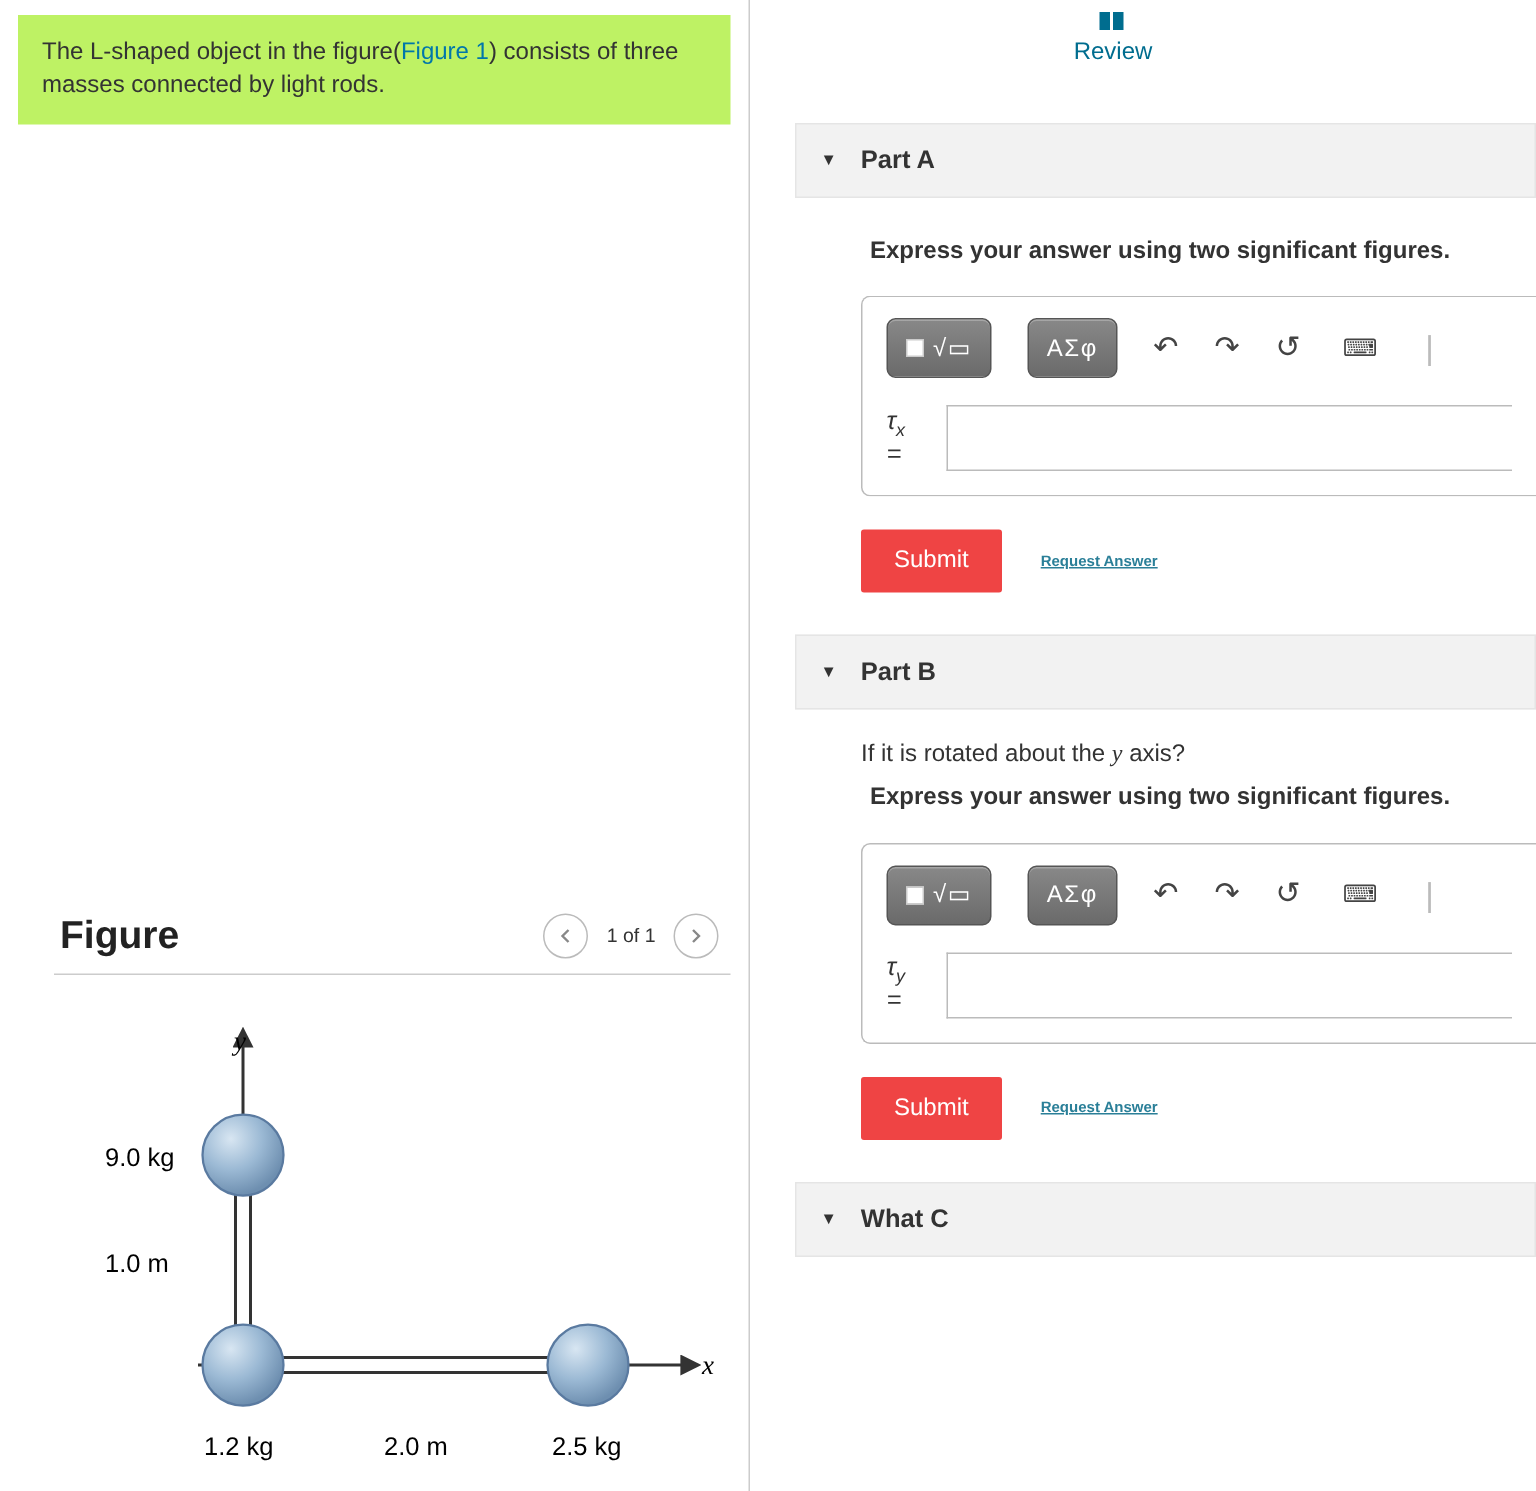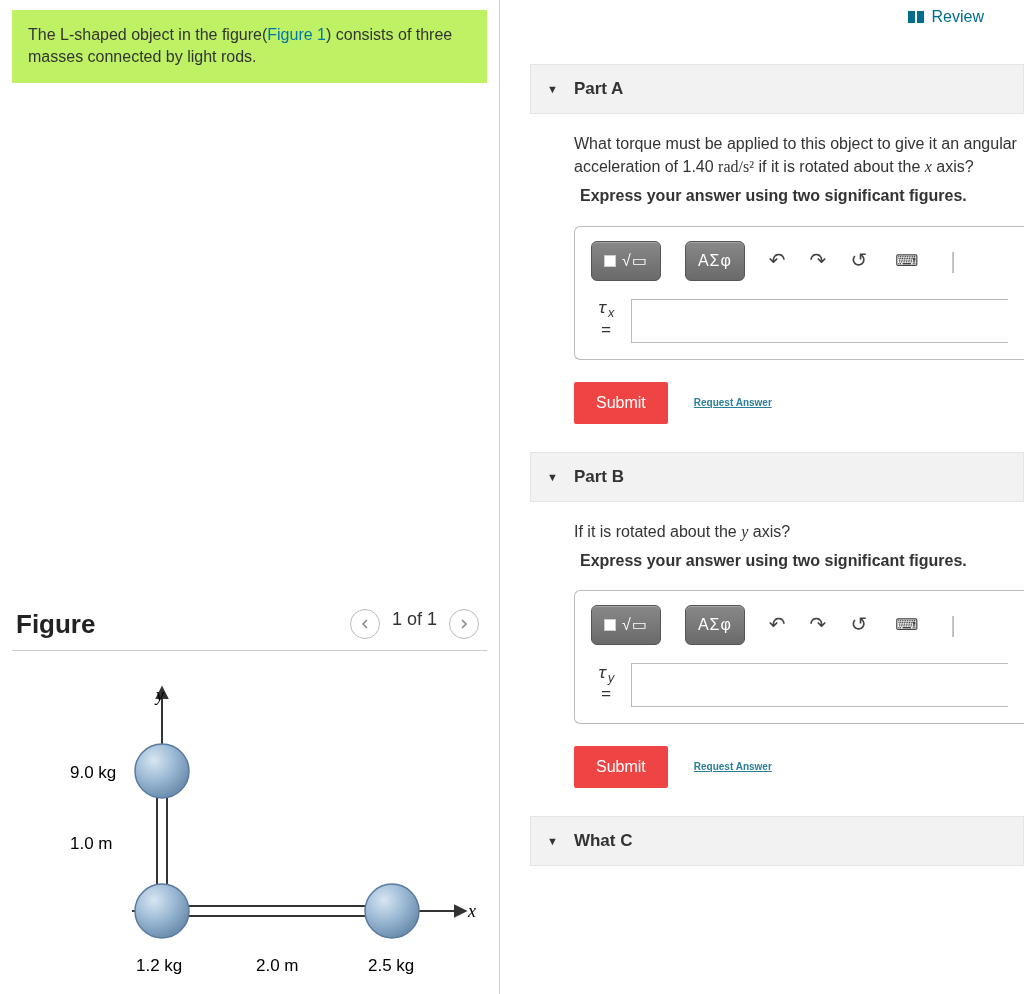--- a/index.html
+++ b/index.html
@@ -31,23 +31,24 @@
     color: #333;
   }
   .fig-link { color: #0077aa; }
   .left-spacer { flex: 1; }
   .figure-section {
     border-top: 1px solid transparent;
     padding-top: 0;
   }
   .figure-header {
     display: flex;
-    align-items: flex-start;
+    align-items: center;
     padding: 8px 4px 10px 4px;
     border-bottom: 1px solid #ccc;
+    margin-left: 24px;
   }
   .figure-title {
     font-size: 26px;
     font-weight: bold;
     color: #222;
     flex: 1;
   }
   .nav-btn {
     width: 30px;
     height: 30px;
@@ -55,36 +56,37 @@
     border-radius: 50%;
     background: #fff;
     display: flex;
     align-items: center;
     justify-content: center;
     color: #666;
     font-size: 14px;
     cursor: pointer;
     margin: 0 4px;
   }
-  .figure-pager { font-size: 18px; color: #333; margin: 0 8px; }
+  .figure-pager { font-size: 13px; color: #333; margin: 0 8px; }
   .figure-canvas { padding: 30px 0 0 20px; }
 
   .right-panel {
     flex: 1;
     padding: 0 0 0 0;
     overflow: hidden;
   }
   .review-bar {
     display: flex;
     justify-content: flex-end;
     align-items: center;
     gap: 6px;
     padding: 8px 40px 20px 0;
     color: #006d8f;
     font-size: 16px;
+    flex-direction: column;
   }
   .review-icon {
     width: 18px; height: 12px;
     display: inline-flex; gap: 2px;
   }
   .review-icon span {
     width: 7px; height: 12px; background: #006d8f;
   }
   .part {
     margin: 18px 0 0 30px;
@@ -138,22 +140,22 @@
   }
   .answer-row {
     display: flex;
     align-items: center;
     margin-top: 18px;
     gap: 10px;
   }
   .answer-label {
     font-size: 17px;
     font-style: italic;
-    font-family: Liberation Mono, monospace;
-    text-align: center;
+    font-family: Liberation Sans, sans-serif;
+    text-align: left;
     line-height: 1.1;
     width: 30px;
   }
   .answer-label .sub { font-size: 12px; font-style: italic; }
   .answer-input {
     flex: 1;
     height: 44px;
     border: 1px solid #bbb;
     border-right: none;
     background: #fff;
@@ -268,23 +270,20 @@
         </span>
       <span>Review</span>
     </div>
 
     <div class="part">
       <div class="part-header">
         <span class="chev-down">▼</span>
         <span class="part-title">Part A</span>
       </div>
       <div class="part-body">
-        <div>
-          <span>What torque must be applied to this object to give it an angular acceleration of 1.40 </span><span style="font-family:'Times New Roman',serif">rad/s²</span><span> if it is rotated about the </span><span style="font-family:'Times New Roman',serif;font-style:italic">x</span><span> axis?</span>
-        </div>
         <div class="instruction">Express your answer using two significant figures.</div>
 
         <div class="answer-box">
           <div class="toolbar">
             <div class="tool-pill">
                 <span class="sq"></span>
                 <span>√▭</span>
               </div>
             <div class="tool-pill">
                 <span>ΑΣφ</span>

